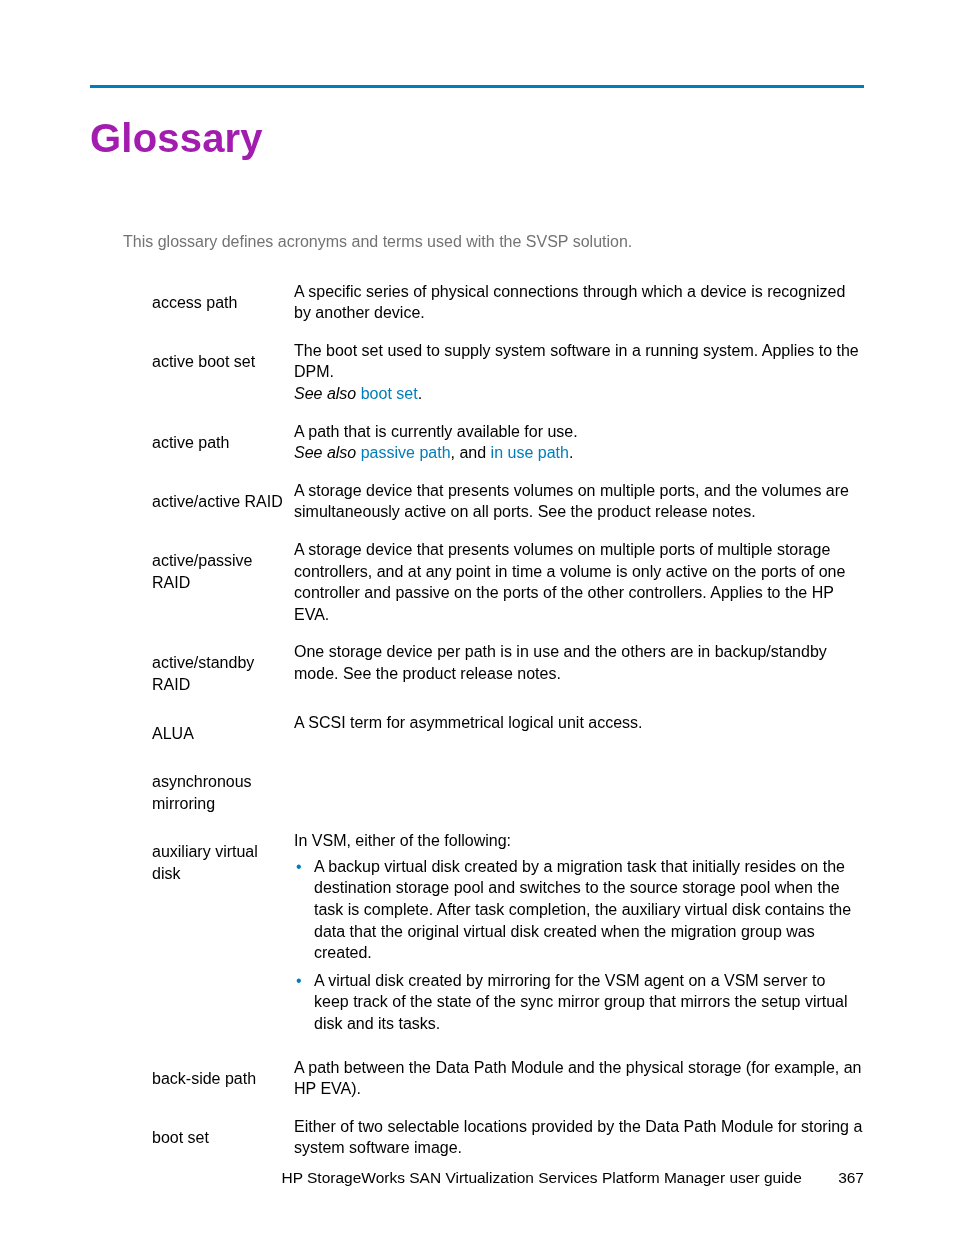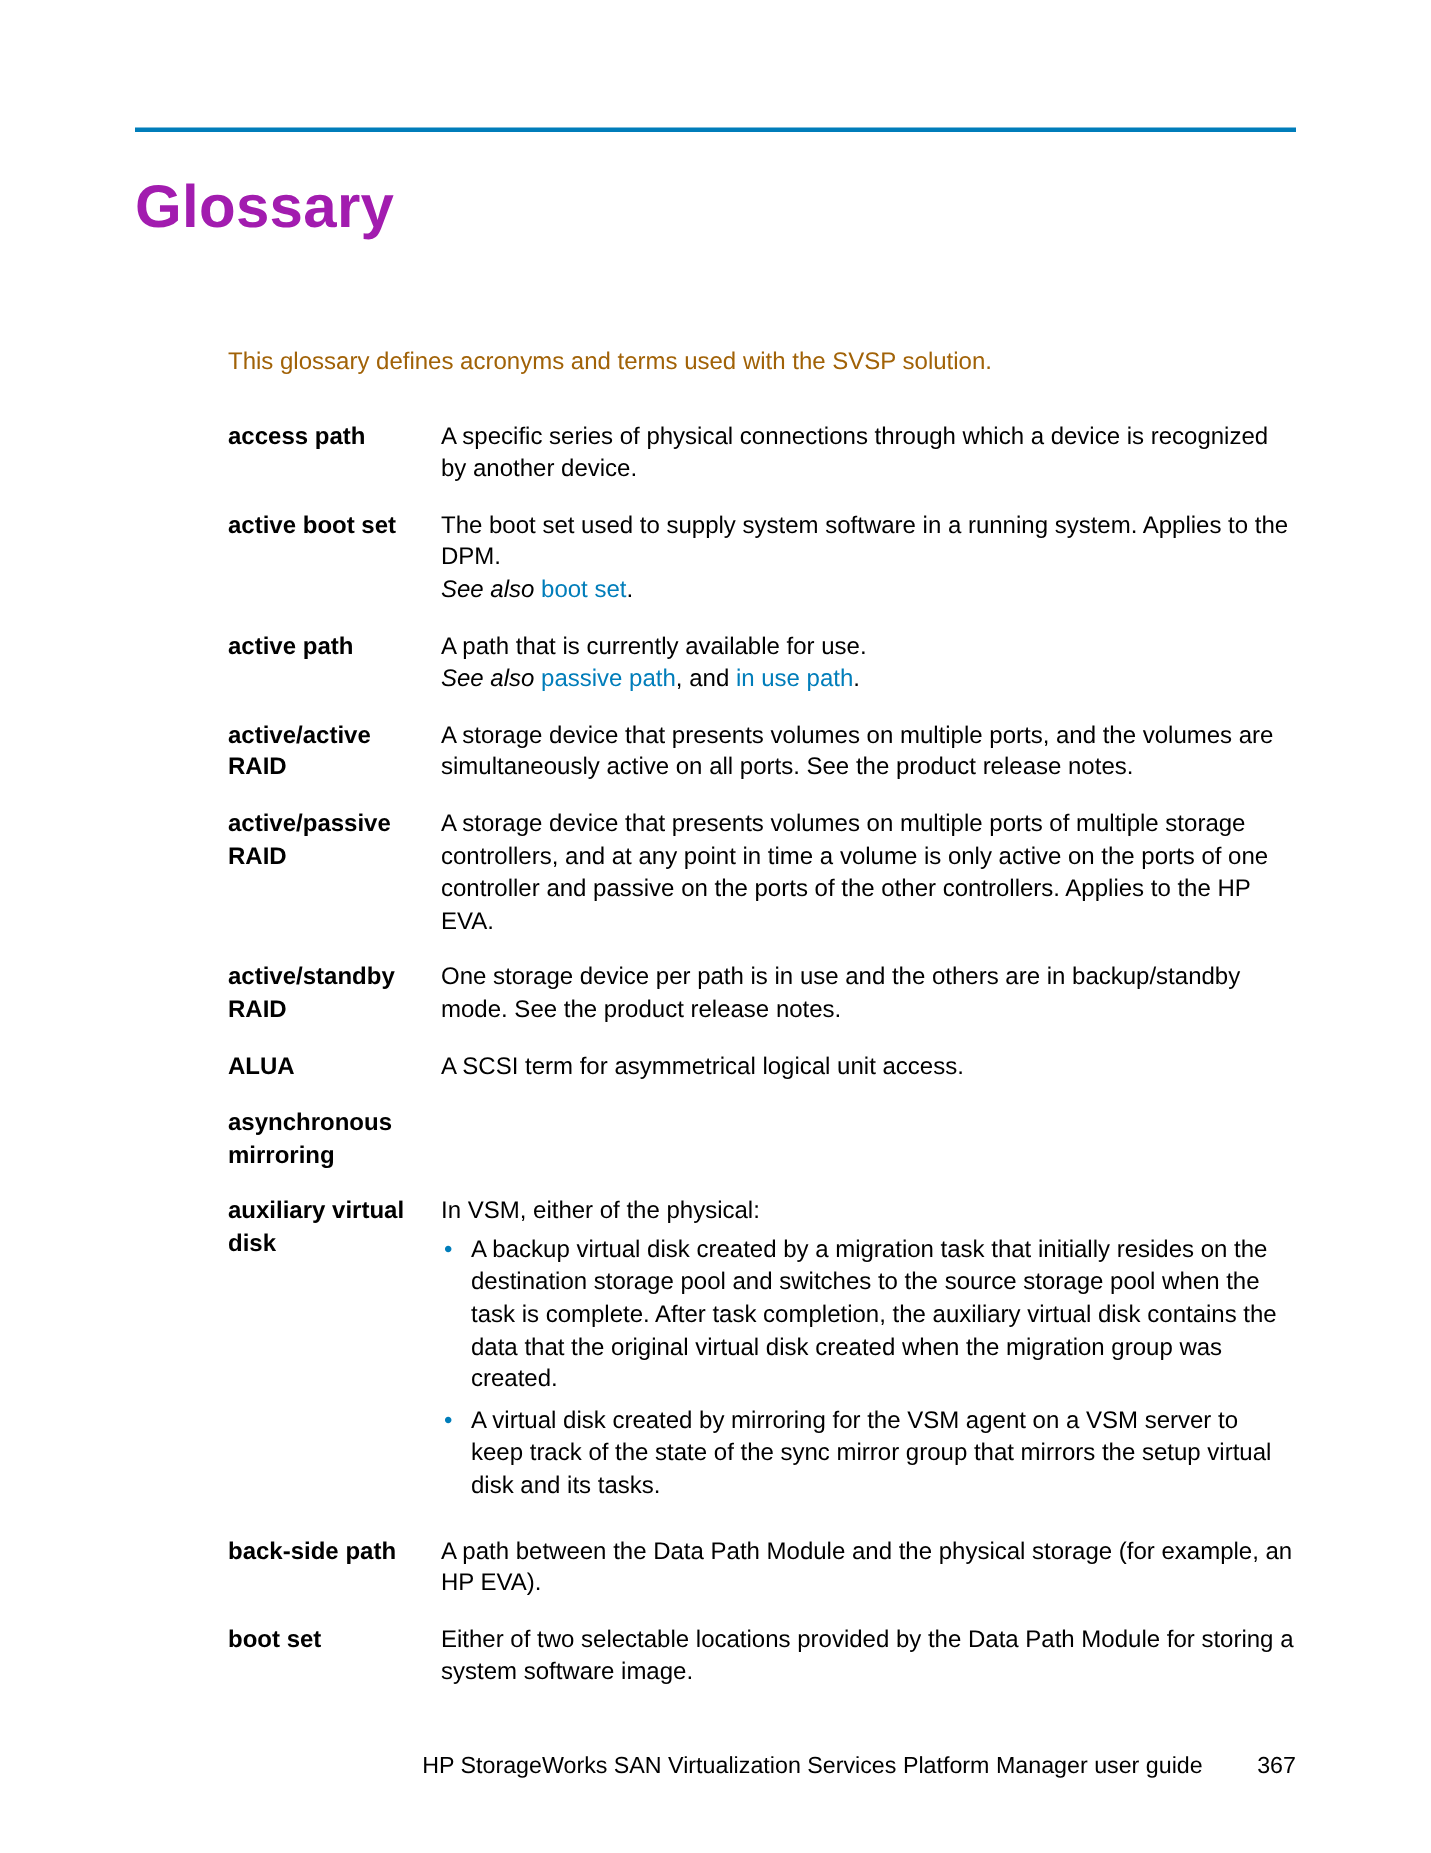--- a/index.html
+++ b/index.html
@@ -22,41 +22,42 @@
     margin-bottom: 28px;
   }
   h1.page-title {
     font-size: 40px;
     font-weight: 600;
     color: #a21caf;
     margin: 0 0 70px 0;
     letter-spacing: 0.2px;
   }
   .intro {
-    margin: 0 0 28px 62px;
+    margin: 0 0 28px 33px;
     font-size: 16px;
     line-height: 1.35;
     font-weight: 400;
-    color: #a16207;
+    color: #737373;
     font-stretch: 92%;
   }
   .glossary {
     margin-left: 62px;
   }
   .entry {
     display: flex;
     gap: 10px;
     margin-bottom: 16px;
     font-size: 16px;
     line-height: 1.35;
     font-stretch: 92%;
   }
   .term {
     flex: 0 0 132px;
-    font-weight: 700;
+    font-weight: 400;
+    margin-top: 11px;
   }
   .definition {
     flex: 1;
     font-weight: 400;
   }
   .definition .see-also-label {
     font-style: italic;
   }
   .definition .xref {
     color: #007dba;
@@ -149,21 +150,21 @@
       <div class="definition">A SCSI term for asymmetrical logical unit access.</div>
     </div>
 
     <div class="entry">
       <div class="term">asynchronous mirroring</div>
     </div>
 
     <div class="entry">
       <div class="term">auxiliary virtual disk</div>
       <div class="definition">
-        <span>In VSM, either of the physical:</span>
+        <span>In VSM, either of the following:</span>
         <ul class="bullets">
           <li>A backup virtual disk created by a migration task that initially resides on the destination storage pool and switches to the source storage pool when the task is complete. After task completion, the auxiliary virtual disk contains the data that the original virtual disk created when the migration group was created.</li>
           <li>A virtual disk created by mirroring for the VSM agent on a VSM server to keep track of the state of the sync mirror group that mirrors the setup virtual disk and its tasks.</li>
         </ul>
       </div>
     </div>
 
 
     <div class="entry">
       <div class="term">back-side path</div>

